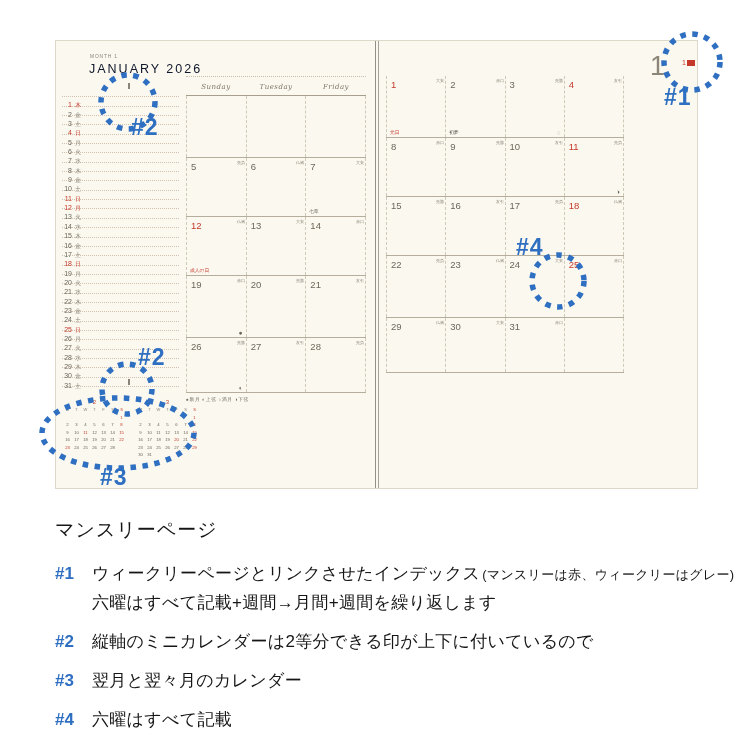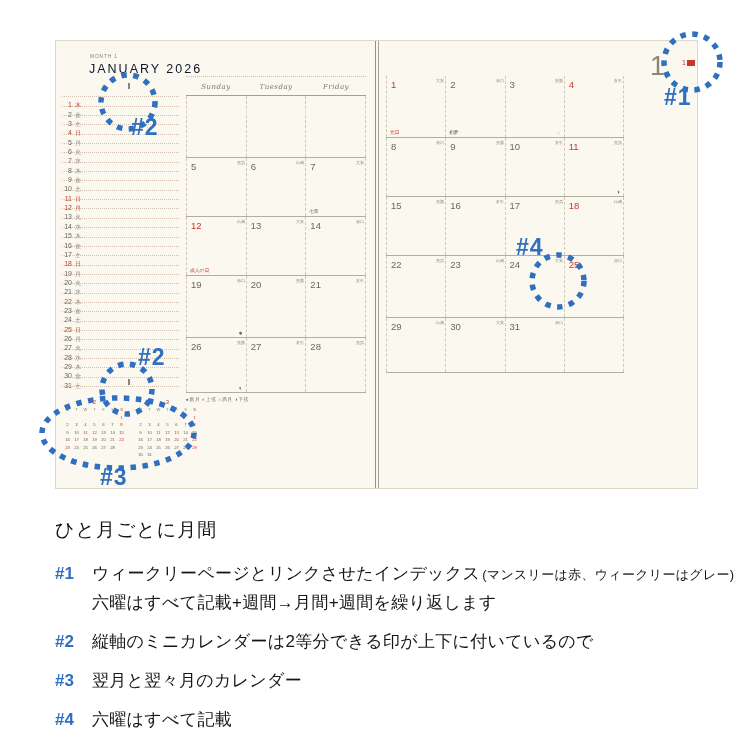--- a/index.html
+++ b/index.html
@@ -431,21 +431,21 @@
       <circle cx="558" cy="281" r="26"></circle>
     </g>
   </svg>
   <div class="ann-label lab1">#1</div>
   <div class="ann-label lab2a">#2</div>
   <div class="ann-label lab2b">#2</div>
   <div class="ann-label lab3">#3</div>
   <div class="ann-label lab4">#4</div>
 
   <div class="explain">
-    <div class="exhead">ひと月ごとに月間</div>
+    <div class="exhead">マンスリーページ</div>
     <div>
         <div class="exitem">
           <span class="exmark">#1</span>
           <div class="exbody">
             <div class="exline"><span>ウィークリーページとリンクさせたインデックス</span><span class="exsmall">(マンスリーは赤、ウィークリーはグレー)</span></div>
             <div class="exline"><span>六曜はすべて記載+週間→月間+週間を繰り返します</span></div>
           </div>
         </div>
         <div class="exitem">
           <span class="exmark">#2</span>

